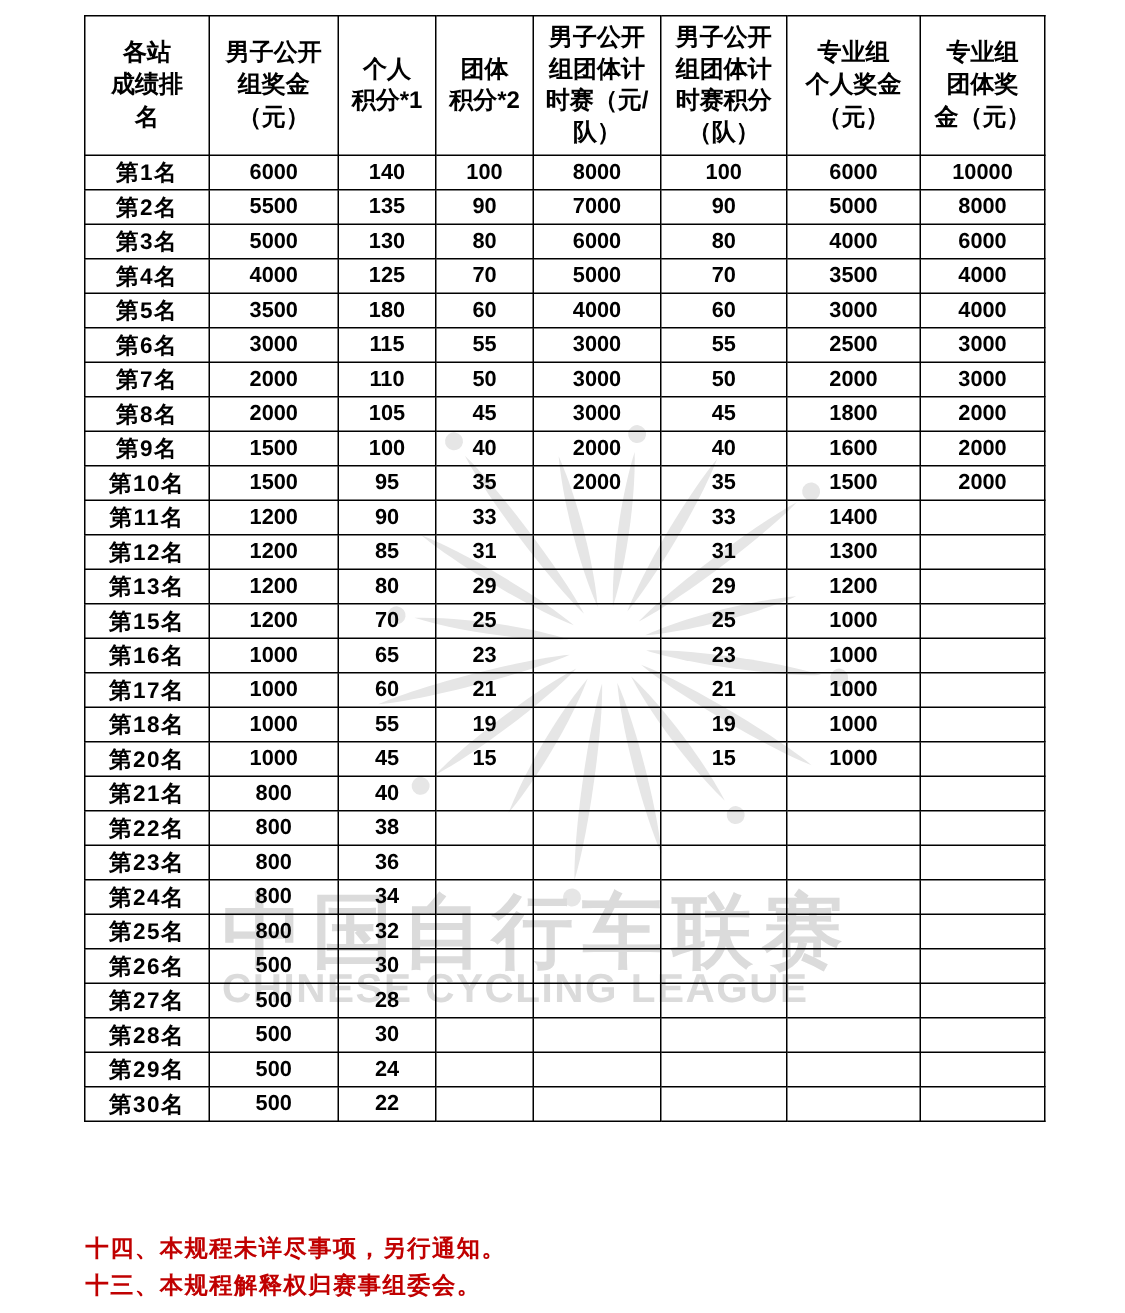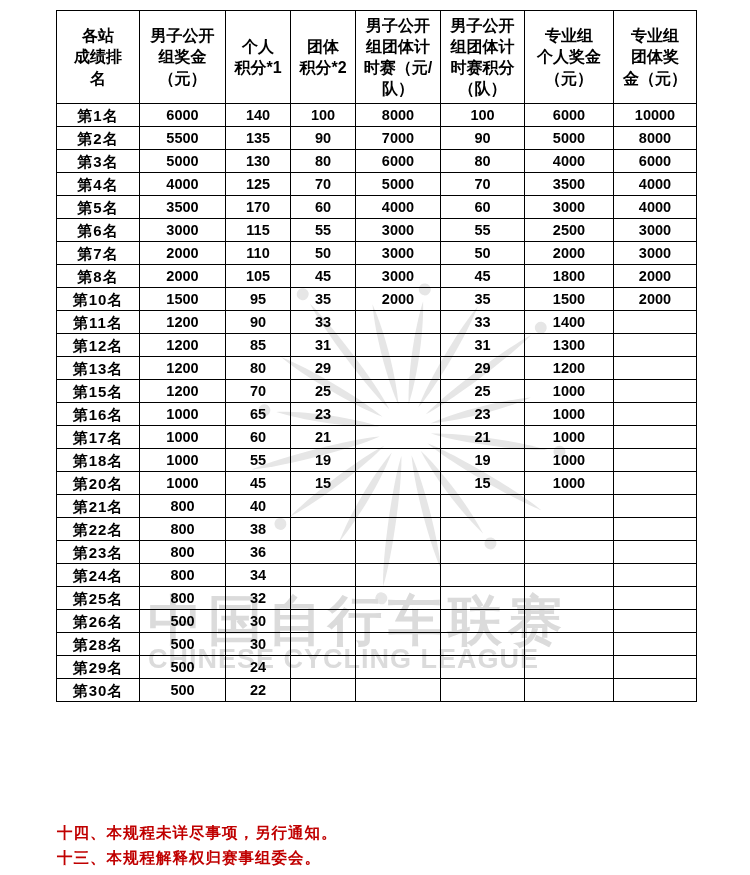--- a/index.html
+++ b/index.html
@@ -154,21 +154,21 @@
           <td>125</td>
           <td>70</td>
           <td>5000</td>
           <td>70</td>
           <td>3500</td>
           <td>4000</td>
         </tr>
         <tr>
           <td class="rank">第5名</td>
           <td>3500</td>
-          <td>170</td>
+          <td>180</td>
           <td>60</td>
           <td>4000</td>
           <td>60</td>
           <td>3000</td>
           <td>4000</td>
         </tr>
         <tr>
           <td class="rank">第6名</td>
           <td>3000</td>
           <td>115</td>
@@ -189,20 +189,30 @@
           <td>3000</td>
         </tr>
         <tr>
           <td class="rank">第8名</td>
           <td>2000</td>
           <td>105</td>
           <td>45</td>
           <td>3000</td>
           <td>45</td>
           <td>1800</td>
+          <td>2000</td>
+        </tr>
+        <tr>
+          <td class="rank">第9名</td>
+          <td>1500</td>
+          <td>100</td>
+          <td>40</td>
+          <td>2000</td>
+          <td>40</td>
+          <td>1600</td>
           <td>2000</td>
         </tr>
         <tr>
           <td class="rank">第10名</td>
           <td>1500</td>
           <td>95</td>
           <td>35</td>
           <td>2000</td>
           <td>35</td>
           <td>1500</td>
@@ -335,20 +345,30 @@
           <td></td>
           <td></td>
           <td></td>
           <td></td>
           <td></td>
         </tr>
         <tr>
           <td class="rank">第26名</td>
           <td>500</td>
           <td>30</td>
+          <td></td>
+          <td></td>
+          <td></td>
+          <td></td>
+          <td></td>
+        </tr>
+        <tr>
+          <td class="rank">第27名</td>
+          <td>500</td>
+          <td>28</td>
           <td></td>
           <td></td>
           <td></td>
           <td></td>
           <td></td>
         </tr>
         <tr>
           <td class="rank">第28名</td>
           <td>500</td>
           <td>30</td>

